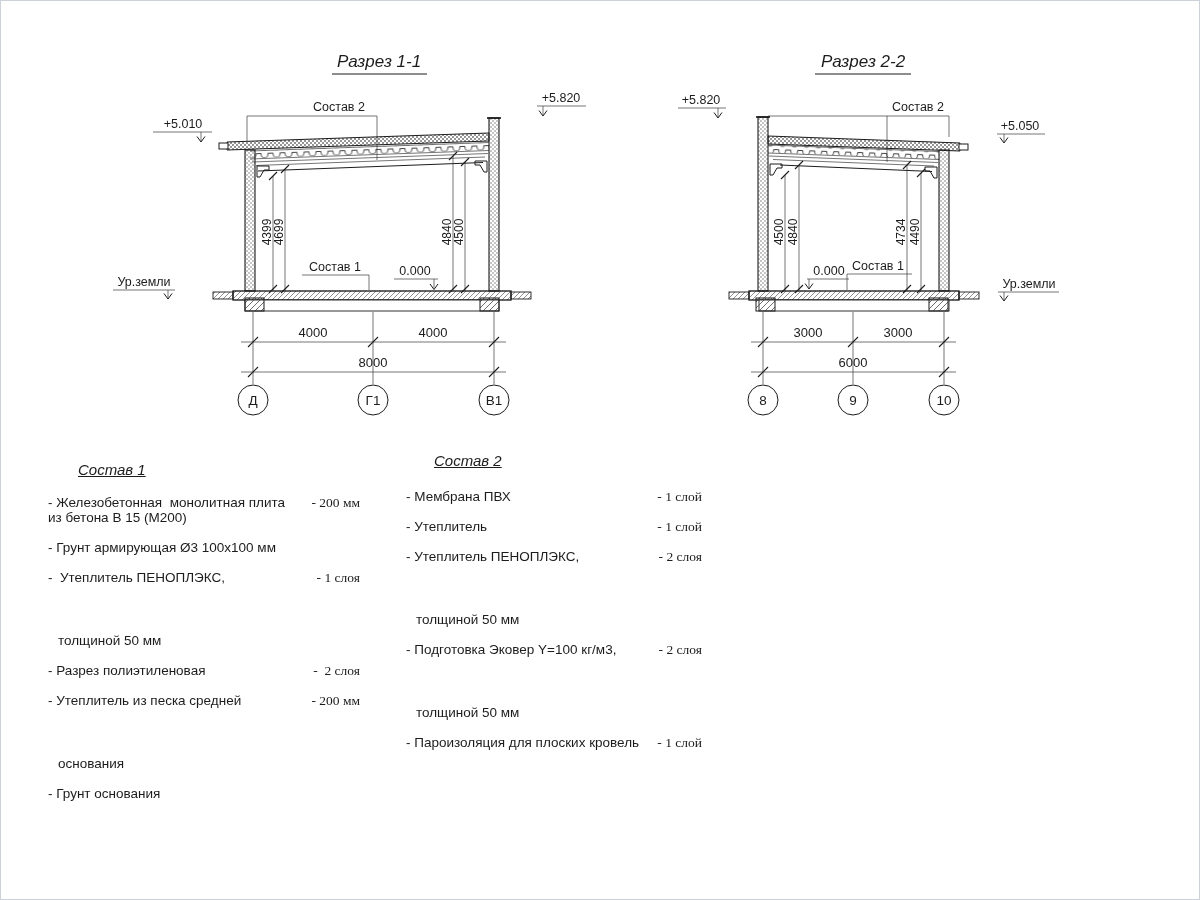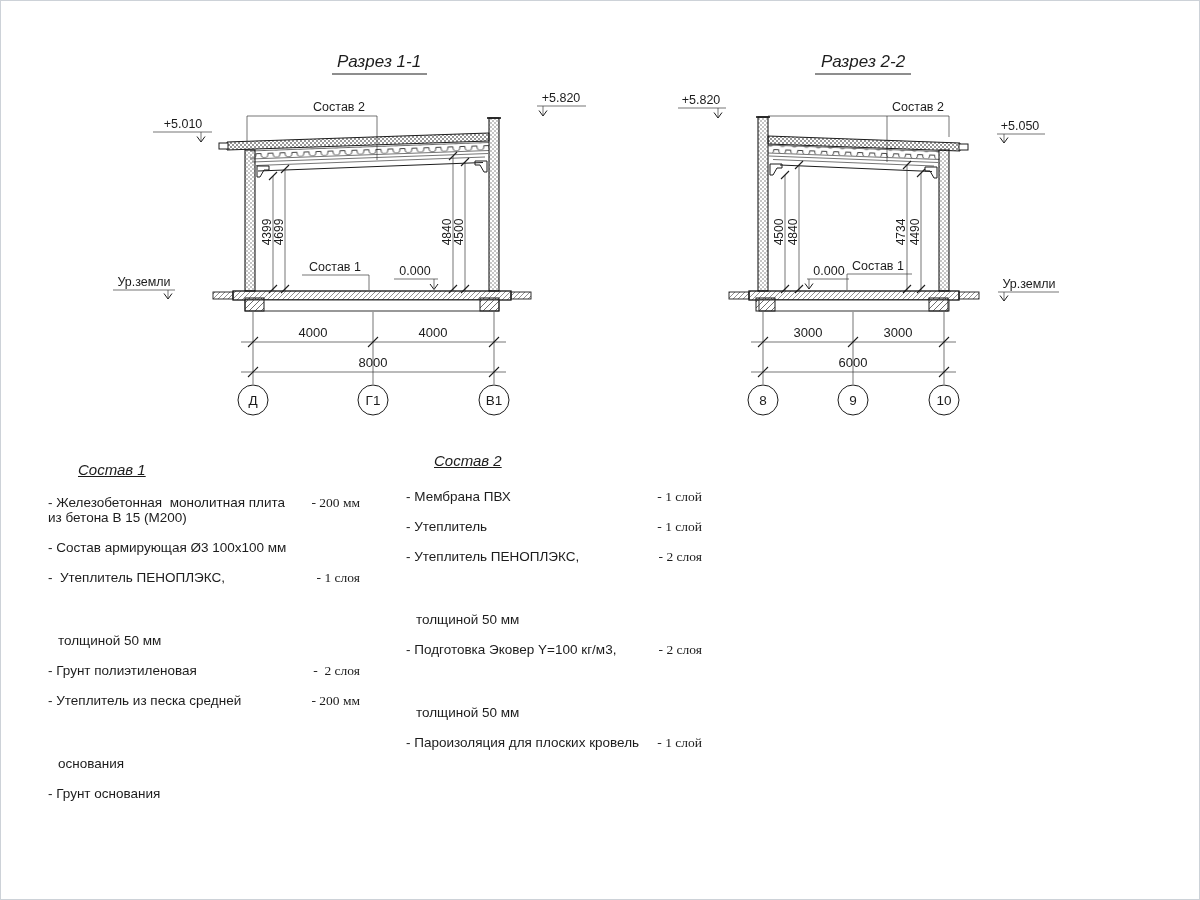--- a/index.html
+++ b/index.html
@@ -293,34 +293,34 @@
   <div class="lt">Состав 1</div>
   <div class="item">
     <div class="lines">
       <div>- Железобетонная  монолитная плита</div>
       <div>из бетона В 15 (М200)</div>
     </div>
     <div class="val">- 200 мм</div>
   </div>
   <div class="item">
     <div class="lines">
-        <div>- Состав армирующая Ø3 100х100 мм</div>
+        <div>- Грунт армирующая Ø3 100х100 мм</div>
       </div>
     <div class="val"></div>
   </div>
   <div class="item">
     <div class="lines">
       <div>-  Утеплитель ПЕНОПЛЭКС,</div>
       <div class="ind">толщиной 50 мм</div>
     </div>
     <div class="val">- 1 слоя</div>
   </div>
   <div class="item">
     <div class="lines">
-        <div>- Грунт полиэтиленовая</div>
+        <div>- Разрез полиэтиленовая</div>
       </div>
     <div class="val">-  2 слоя</div>
   </div>
   <div class="item">
     <div class="lines">
       <div>- Утеплитель из песка средней</div>
       <div class="ind">основания</div>
     </div>
     <div class="val">- 200 мм</div>
   </div>

